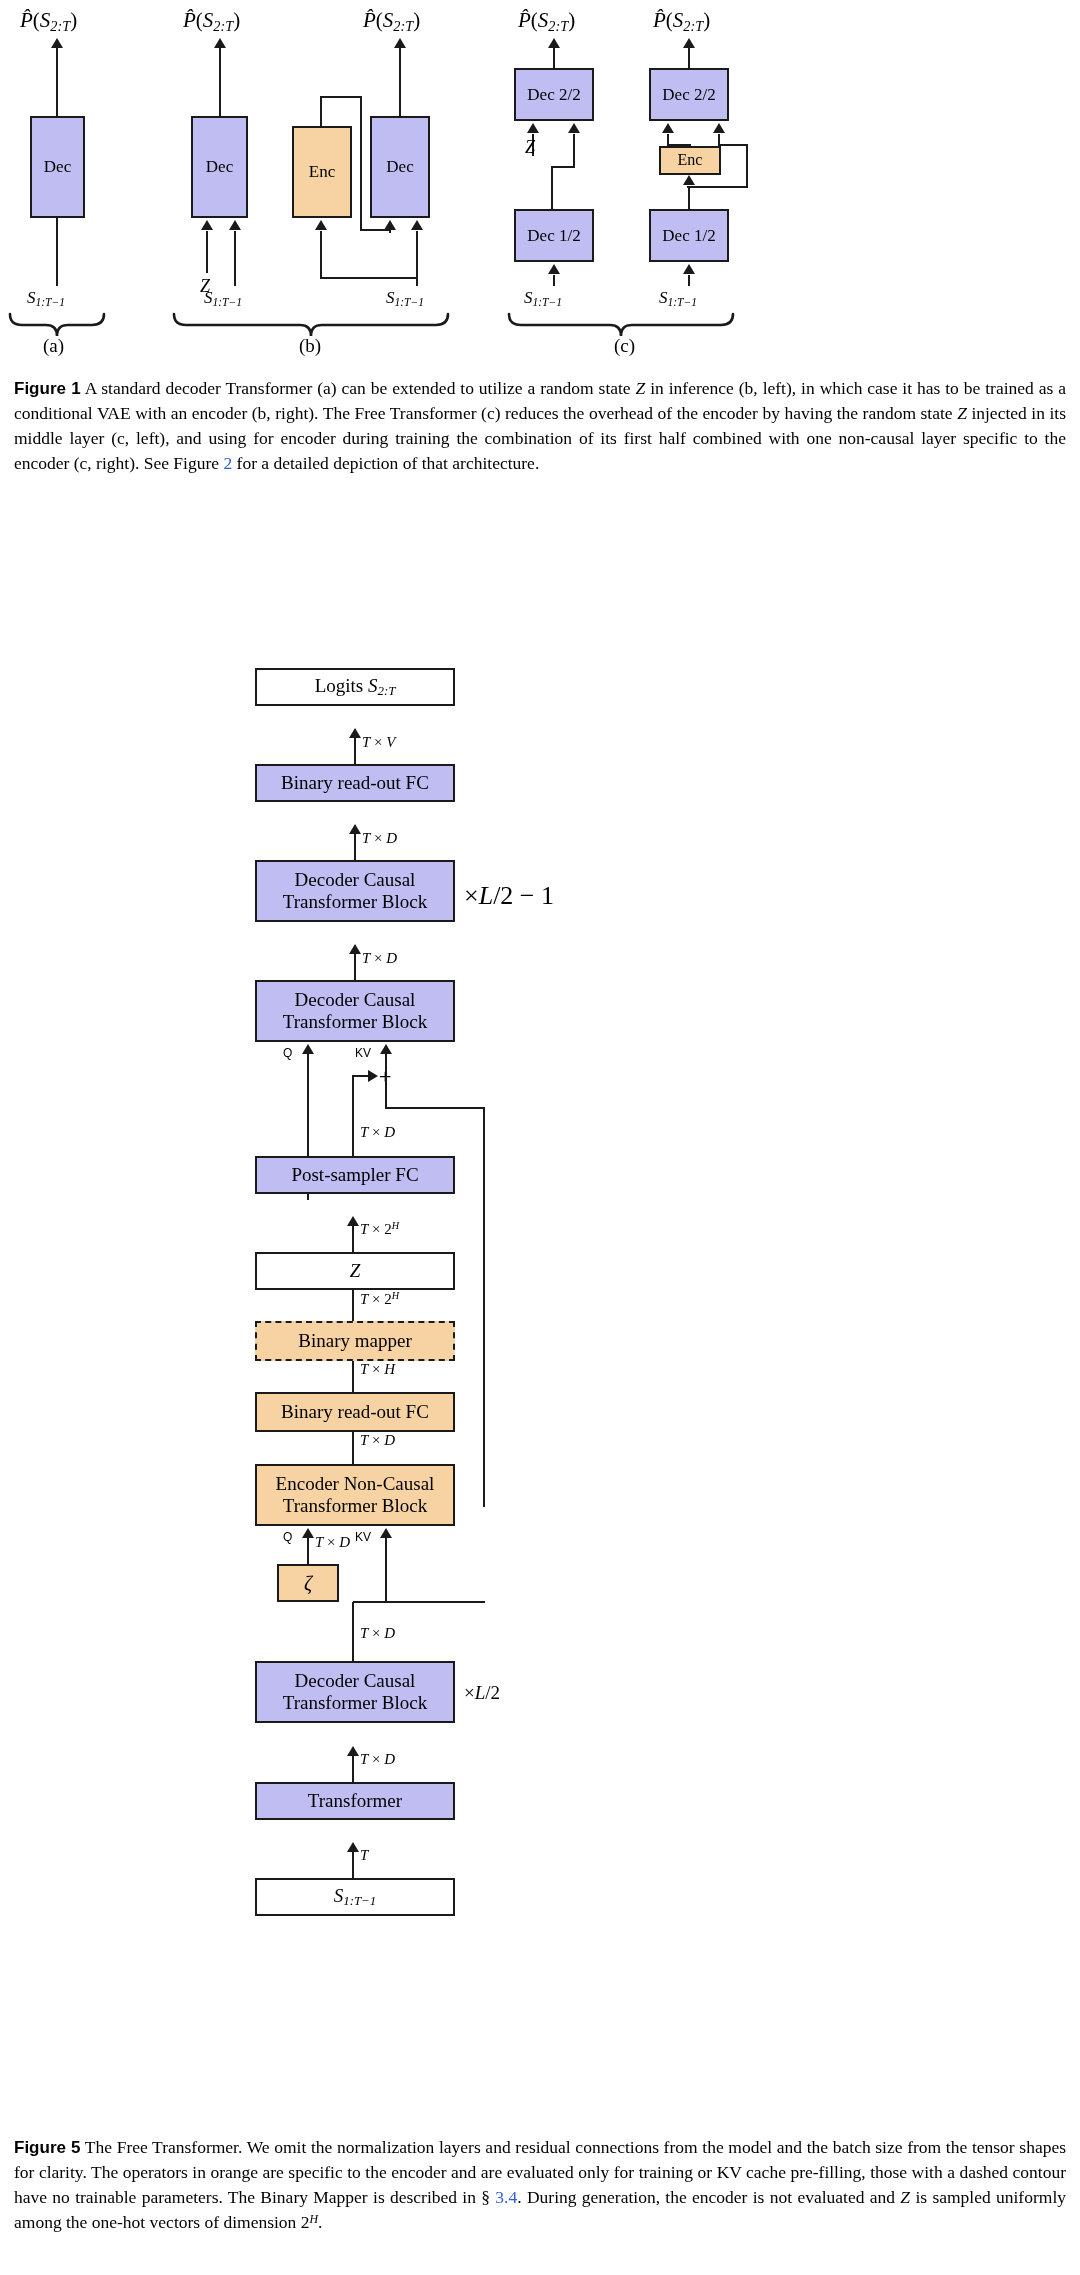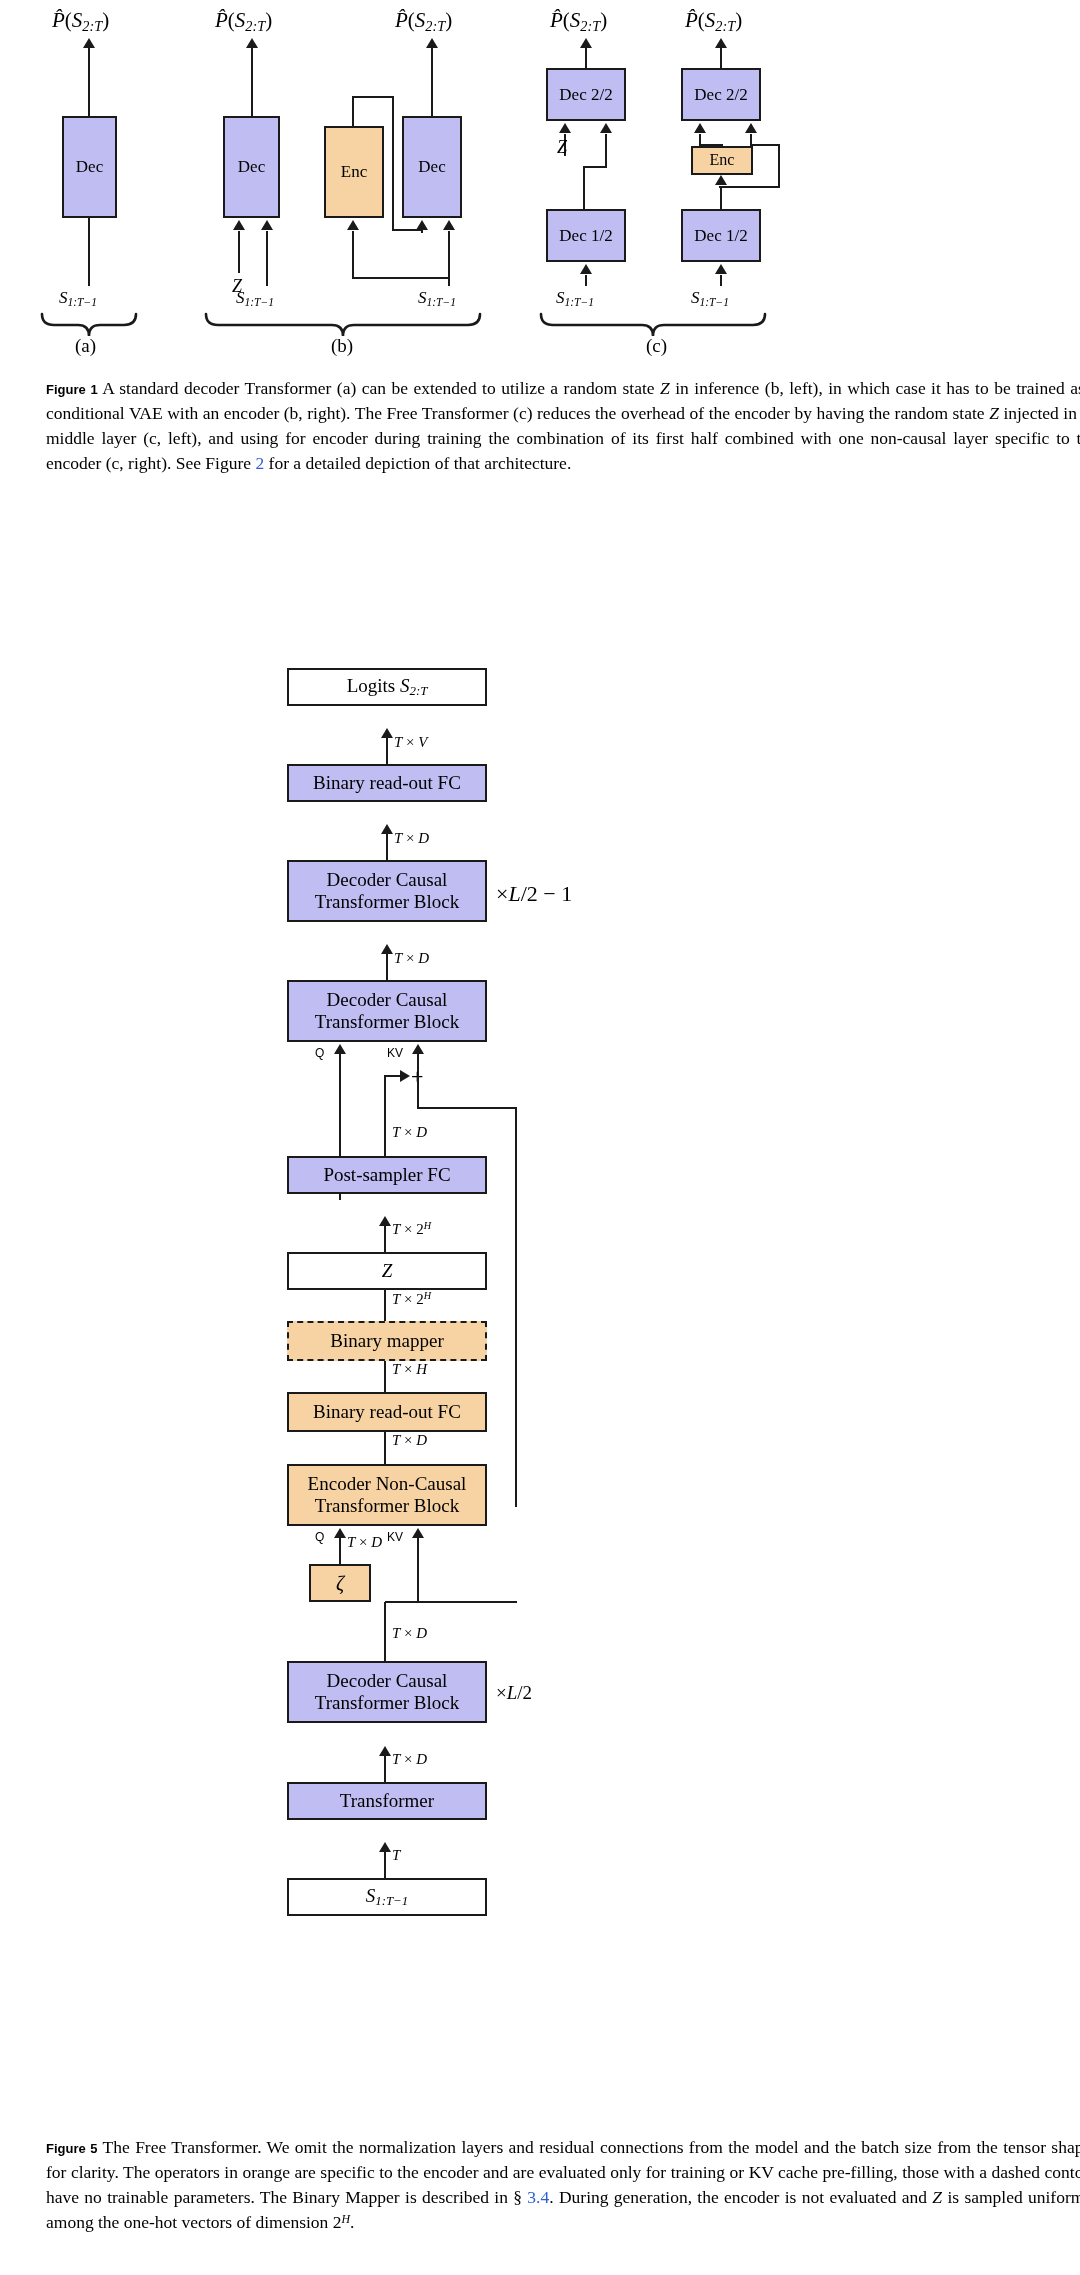--- a/index.html
+++ b/index.html
@@ -12,21 +12,20 @@
     height: 2275px;
     font-family: "Liberation Serif", "DejaVu Serif", serif;
     color: #000000;
     position: relative;
     overflow: hidden;
   }
   .page {
     position: relative;
     width: 900px;
     height: 2275px;
-    margin-left: 32px;
   }
 
   
   .fig { position: absolute; }
   .box {
     position: absolute;
     box-sizing: border-box;
     border: 2px solid #1a1a1a;
     display: flex;
     align-items: center;
@@ -79,21 +78,21 @@
   
   .caption {
     position: absolute;
     font-family: "Liberation Serif", "DejaVu Serif", serif;
     font-size: 17.5px;
     line-height: 1.42;
     text-align: justify;
     text-justify: inter-word;
     color: #000;
   }
-  .caption b { font-family: "Liberation Sans", "DejaVu Sans", sans-serif; font-size: 13px; }
+  .caption b { font-family: "Liberation Sans", "DejaVu Sans", sans-serif; font-size: 17px; }
   .ref { color: #2f5fd0; }
 
   .tag { font-size: 19px; }
 </style>
 </head>
 <body>
 
 <div class="page">
 
   <div class="fig" style="left:0; top:0; width:1080px; height:530px;">
@@ -239,21 +238,21 @@
     <div class="box blue" style="left:255px; top:96px; width:200px; height:38px; font-size:19px;">Binary read-out FC</div>
     <div class="vline" style="left:354px; top:166px; height:27px;"></div>
     <div class="arrowhead" style="left:349px; top:156px;"></div>
     <div class="lbl" style="left:362px; top:162px; font-size:15px;">
       <span class="math">T</span> × <span class="math">D</span>
     </div>
 
     <div class="box blue" style="left:255px; top:192px; width:200px; height:62px; font-size:19px;">
       <span>Decoder Causal<br>Transformer Block</span>
     </div>
-    <div class="lbl" style="left:464px; top:213px; font-size:22px;">
+    <div class="lbl" style="left:464px; top:213px; font-size:26px;">
       ×<span class="math">L</span>/2 − 1
     </div>
     <div class="vline" style="left:354px; top:286px; height:27px;"></div>
     <div class="arrowhead" style="left:349px; top:276px;"></div>
     <div class="lbl" style="left:362px; top:282px; font-size:15px;">
       <span class="math">T</span> × <span class="math">D</span>
     </div>
 
     <div class="box blue" style="left:255px; top:312px; width:200px; height:62px; font-size:19px;">
       <span>Decoder Causal<br>Transformer Block</span>

